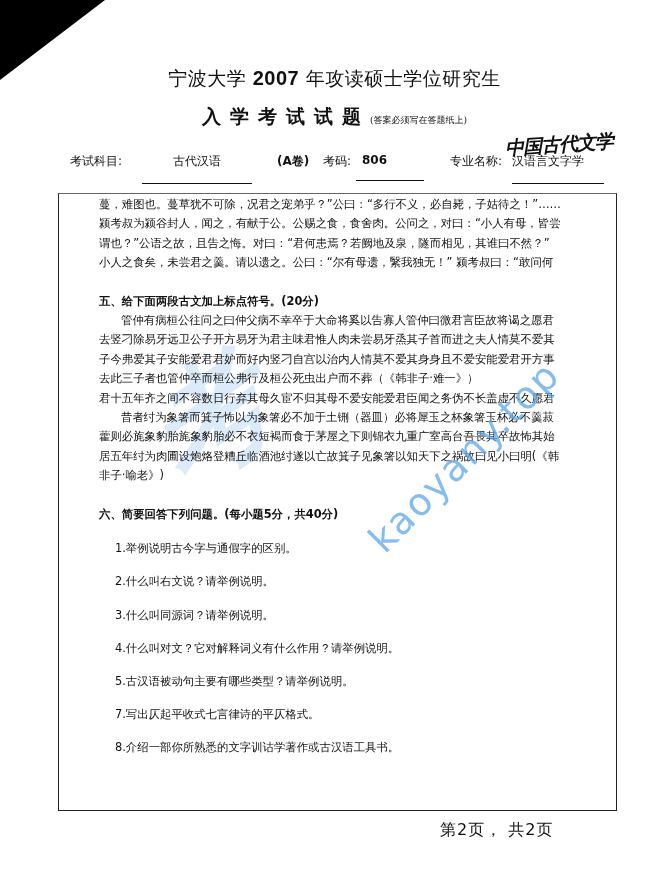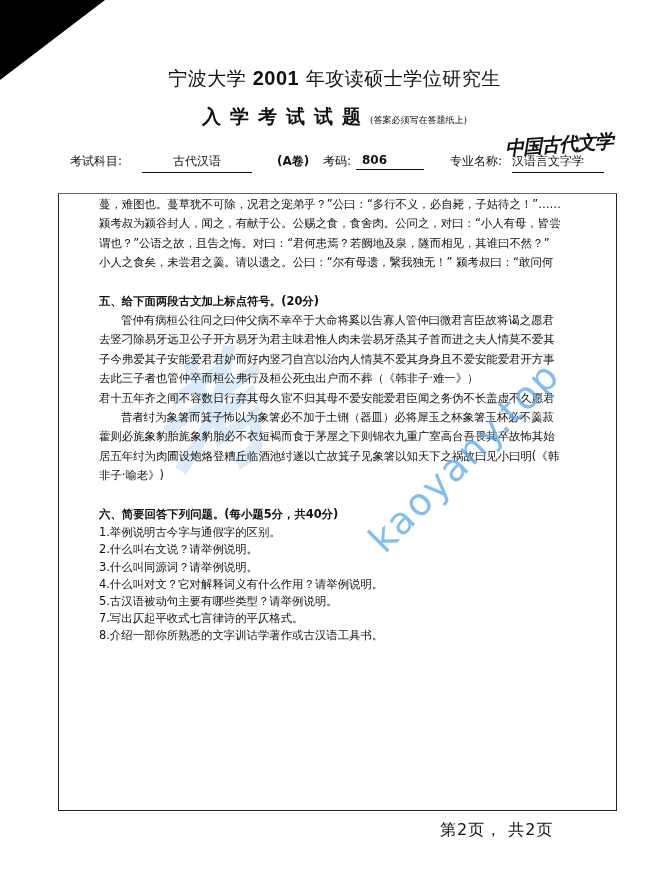--- a/index.html
+++ b/index.html
@@ -24,34 +24,34 @@
   .title2 .note { font-size:9px; font-weight:normal; letter-spacing:0; }
   .handwriting {
     position:absolute; top:132px; left:505px; font-size:19px; font-style:italic;
     font-weight:bold; letter-spacing:-1px; transform:rotate(-4deg);
   }
   .info {
     position:absolute; top:153px; left:70px; width:560px; font-size:12px;
     font-family:"DejaVu Sans", sans-serif;
   }
   .info span { position:absolute; white-space:nowrap; }
-  .u { border-bottom:1px solid #111; display:inline-block; text-align:center; padding-bottom:2px; }
+  .u { border-bottom:1px solid #111; display:inline-block; text-align:center; padding-bottom:13px; }
   .box {
     position:absolute; left:58px; top:193px; width:557px; height:616px;
     border:1px solid #222; border-top-color:#666;
   }
   .content {
     position:absolute; left:99px; top:195px; width:510px;
     font-family:"DejaVu Sans", sans-serif; font-size:11.4px; line-height:19.4px;
   }
   .p { margin:0; white-space:nowrap; }
   .indent { padding-left:22px; }
   .h { font-weight:bold; margin-top:0; }
   .gap { height:19px; }
-  .q { margin:0; line-height:17.2px; }
+  .q { margin:16px; line-height:17.2px; }
   .footer {
     position:absolute; top:820px; left:440px; font-size:16px;
     font-family:"DejaVu Sans", sans-serif; letter-spacing:1px;
   }
   .wm1 {
     position:absolute; left:150px; top:340px; font-size:120px; color:#9cc7f0;
     opacity:0.35; transform:rotate(-35deg); font-family:"DejaVu Sans", sans-serif;
     font-style:italic; font-weight:bold; pointer-events:none;
   }
   .wm2 {
@@ -60,21 +60,21 @@
     font-family:"DejaVu Sans", sans-serif; pointer-events:none; letter-spacing:2px;
   }
 </style>
 </head>
 <body>
 
 <div class="corner"></div>
 
 <div class="title1">
   <span>宁波大学</span>
-  <span class="year">2001</span>
+  <span class="year">2007</span>
   <span>年攻读硕士学位研究生</span>
 </div>
 
 <div class="title2">
   <span>入学考试试题</span><span class="note">(答案必须写在答题纸上)</span>
 </div>
 
 <div class="handwriting">中国古代文学</div>
 
 <div class="info">

